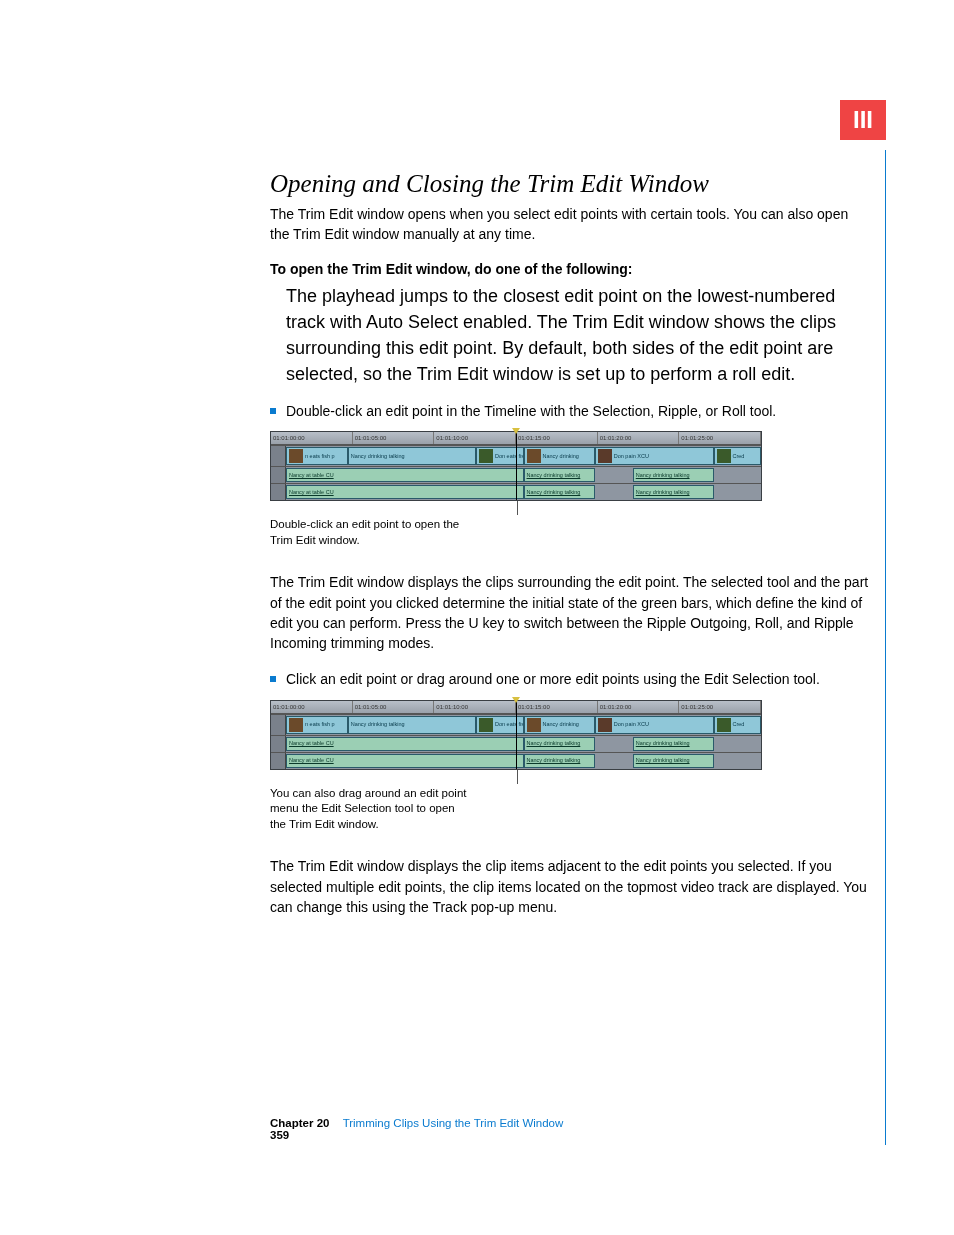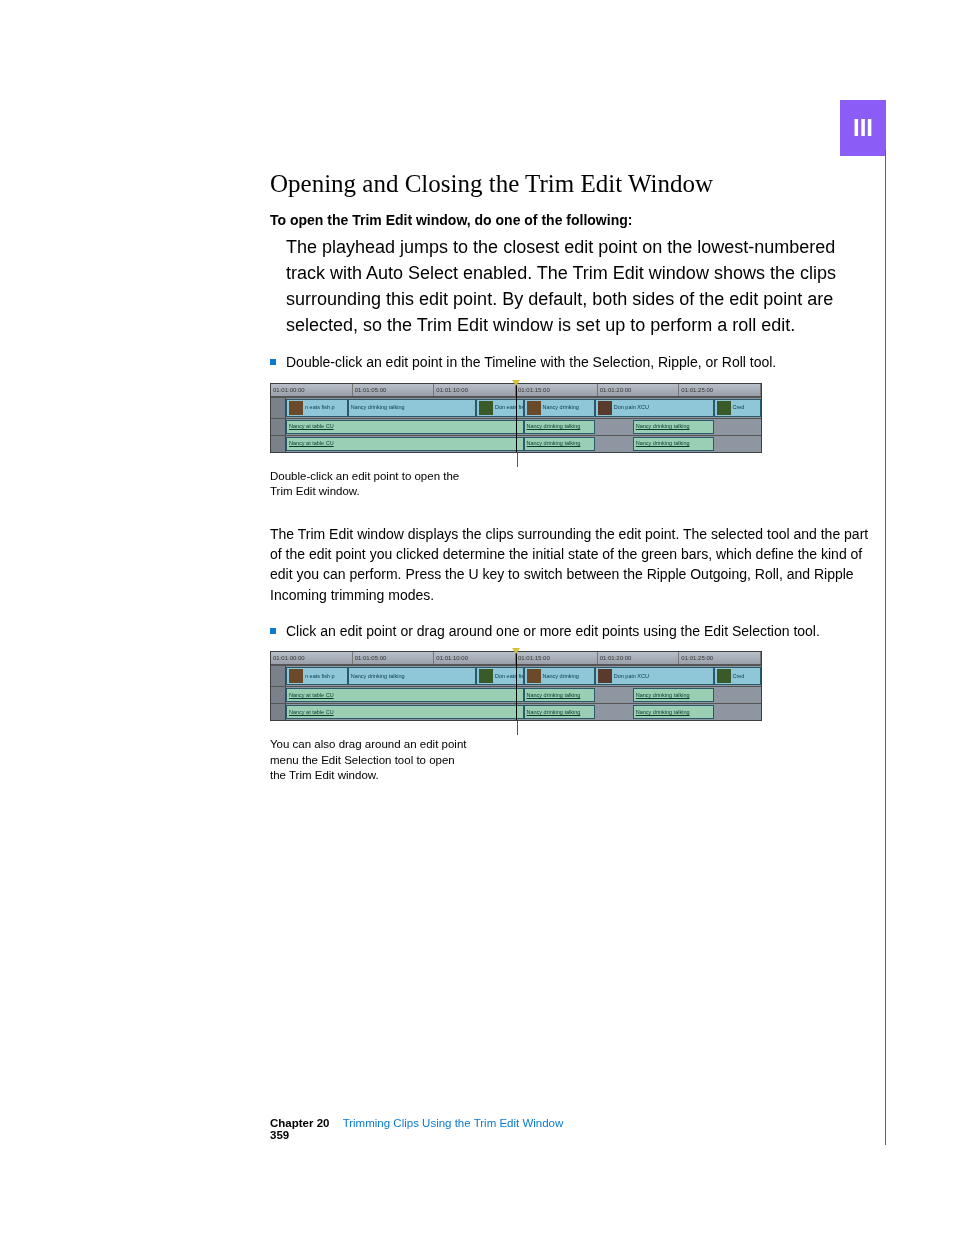--- a/index.html
+++ b/index.html
@@ -11,36 +11,37 @@
   width: 954px;
   height: 1235px;
   position: relative;
   box-sizing: border-box;
 }
 .part-tab {
   position: absolute;
   top: 100px;
   right: 68px;
   width: 46px;
-  height: 56px;
-  background: #8b5cf6;
+  height: 40px;
+  background: #ef4444;
   color: #fff;
   font-size: 24px;
   font-weight: bold;
   display: flex;
   align-items: center;
   justify-content: center;
 }
 .content {
   position: absolute;
   top: 170px;
   left: 270px;
   width: 600px;
 }
 h2.section-title {
+  font-style: italic;
   font-weight: normal;
   font-family: "Georgia", "Times New Roman", serif;
   font-size: 25px;
   margin: 0 0 6px 0;
   color: #000;
 }
 p.body {
   font-size: 14px;
   line-height: 1.45;
   margin: 0 0 16px 0;
@@ -216,20 +217,21 @@
 </style>
 </head>
 <body>
 
 <div class="part-tab">III</div>
 <div class="right-rule"></div>
 
 <div class="content">
 
   <h2 class="section-title">Opening and Closing the Trim Edit Window</h2>
+  <p class="body">The Trim Edit window opens when you select edit points with certain tools. You can also open the Trim Edit window manually at any time.</p>
 
   <p class="subhead">To open the Trim Edit window, do one of the following:</p>
 
   <p class="indent">The playhead jumps to the closest edit point on the lowest-numbered track with Auto Select enabled. The Trim Edit window shows the clips surrounding this edit point. By default, both sides of the edit point are selected, so the Trim Edit window is set up to perform a roll edit.</p>
 
   <ul class="bullets">
     <li>Double-click an edit point in the Timeline with the Selection, Ripple, or Roll tool.</li>
   </ul>
 
   <div class="figure-container">
@@ -359,20 +361,21 @@
           </div>
           <div class="playhead"></div>
         </div>
       </div>
     <div style="width:490px;">
         <div class="caption-line"></div>
       </div>
     <div class="caption-block">You can also drag around an edit point menu the Edit Selection tool to open the Trim Edit window.</div>
   </div>
 
+  <p class="body">The Trim Edit window displays the clip items adjacent to the edit points you selected. If you selected multiple edit points, the clip items located on the topmost video track are displayed. You can change this using the Track pop-up menu.</p>
 
 </div>
 
 <div class="footer">
   <div>
     <span class="chap">Chapter 20</span>
     <span class="chap-title">Trimming Clips Using the Trim Edit Window</span>
   </div>
   <div class="pageno">359</div>
 </div>

